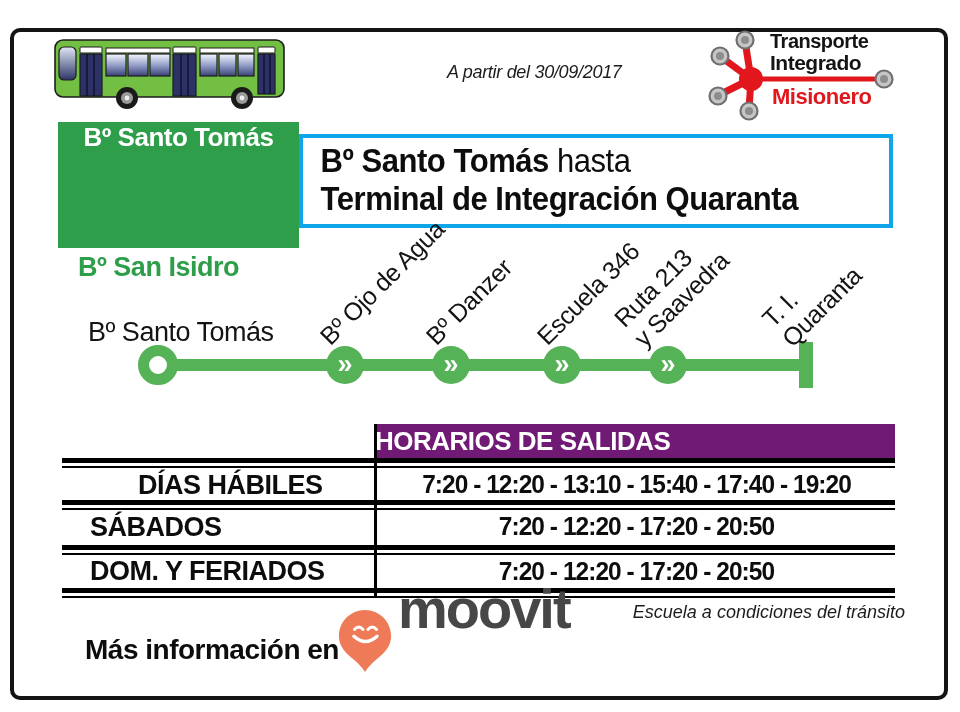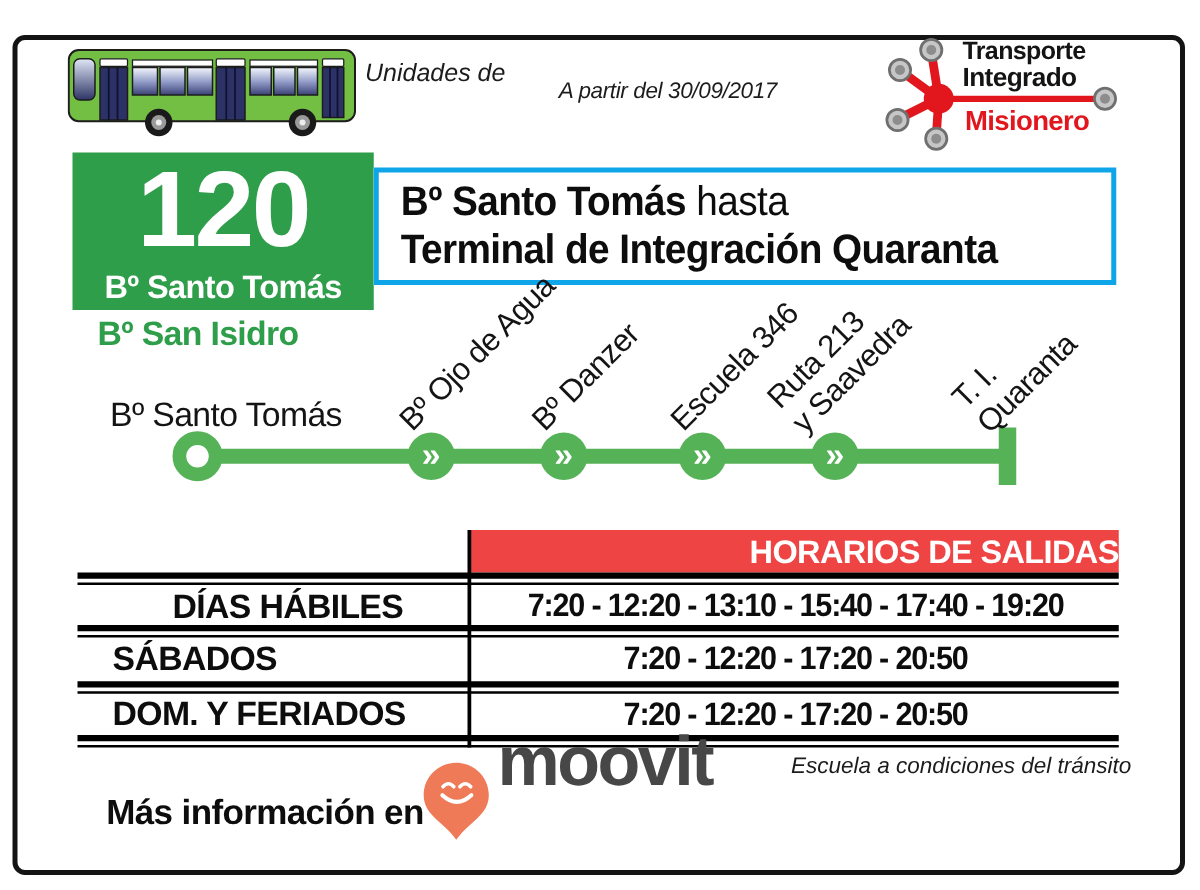--- a/index.html
+++ b/index.html
@@ -35,22 +35,22 @@
   .route-line{left:155px;top:359px;width:651px;height:12px;background:#55b257;}
   .start-marker{left:138px;top:345px;width:18px;height:18px;background:#ffffff;border:11px solid #55b257;border-radius:50%;}
   .chev{width:38px;height:38px;border-radius:50%;background:#55b257;color:#ffffff;
         font-weight:bold;font-size:27px;line-height:36px;text-align:center;top:346px;}
   .terminal-marker{left:799px;top:342px;width:14px;height:46px;background:#55b257;}
   .stop-label{font-size:25px;color:#141414;letter-spacing:-0.5px;white-space:nowrap;line-height:28px;}
   .rot{transform:rotate(-45deg);transform-origin:0 100%;}
   .start-label{left:88px;top:318px;font-size:27px;}
 
   
-  .sched-header{left:375px;top:424px;width:520px;height:34px;background:#ef4444;color:#ffffff;
-                font-weight:bold;font-size:26px;line-height:34px;text-align:right;letter-spacing:-0.5px;}
+  .sched-header{left:375px;top:424px;width:520px;height:34px;background:#701a75;color:#ffffff;
+                font-weight:bold;font-size:26px;line-height:34px;text-align:left;letter-spacing:-0.5px;}
   .rule{left:62px;width:833px;height:3px;border-top:5px solid #000;border-bottom:2px solid #000;background:transparent;}
   .vdiv{left:374px;top:424px;width:3px;height:174px;background:#000;}
   .row-label{left:90px;font-weight:bold;font-size:27px;letter-spacing:-0.5px;color:#0d0d0d;white-space:nowrap;}
   .row-times{left:378px;width:517px;text-align:center;font-weight:bold;font-size:26px;letter-spacing:-1px;color:#0d0d0d;white-space:nowrap;}
 
   
   .disclaimer{left:500px;top:602px;width:405px;text-align:right;font-style:italic;font-size:18px;color:#1c1c1c;}
   .more-info{left:85px;top:634px;font-weight:bold;font-size:28px;letter-spacing:-0.5px;color:#0d0d0d;}
   .moovit-pin{left:337px;top:608px;width:56px;height:66px;}
   .moovit-word{left:398px;top:576px;font-weight:bold;font-size:56px;letter-spacing:-2px;color:#474747;}
@@ -101,21 +101,20 @@
   <line x1="216" y1="16" x2="216" y2="56" stroke="#0f1230" stroke-width="1.4"></line>
 
   <circle cx="73" cy="60" r="11" fill="#1a1a1a"></circle>
     <circle cx="73" cy="60" r="6" fill="#9a9a9a"></circle>
     <circle cx="73" cy="60" r="2.4" fill="#eeeeee"></circle>
   <circle cx="188" cy="60" r="11" fill="#1a1a1a"></circle>
     <circle cx="188" cy="60" r="6" fill="#9a9a9a"></circle>
     <circle cx="188" cy="60" r="2.4" fill="#eeeeee"></circle>
 </svg>
 <div class="abs bus-caption">
-  <div>Unidades de</div>
 </div>
 
 <div class="abs effective-date">A partir del 30/09/2017</div>
 
 <div class="abs tim-logo">
   <svg class="abs tim-svg" viewBox="0 0 212 94">
     <line x1="48" y1="52" x2="180" y2="52" stroke="#e1171d" stroke-width="5"></line>
     <line x1="48" y1="52" x2="42" y2="14" stroke="#e1171d" stroke-width="7"></line>
     <line x1="48" y1="52" x2="18" y2="30" stroke="#e1171d" stroke-width="7"></line>
     <line x1="48" y1="52" x2="16" y2="68" stroke="#e1171d" stroke-width="7"></line>
@@ -135,21 +134,20 @@
       <circle cx="46" cy="84" r="4"></circle>
         <circle cx="181" cy="52" r="4"></circle>
     </g>
   </svg>
   <div class="abs tim-l1">Transporte</div>
   <div class="abs tim-l2">Integrado</div>
   <div class="abs tim-l3">Misionero</div>
 </div>
 
 <div class="abs route-badge">
-  <div class="route-number">120</div>
   <div class="route-origin">Bº Santo Tomás</div>
 </div>
 
 <div class="abs route-title-box">
   <div class="title-line cond"><span class="tb">Bº Santo Tomás</span> <span>hasta</span></div>
   <div class="title-line cond tb">Terminal de Integración Quaranta</div>
 </div>
 
 <div class="abs origin-secondary">Bº San Isidro</div>
 

